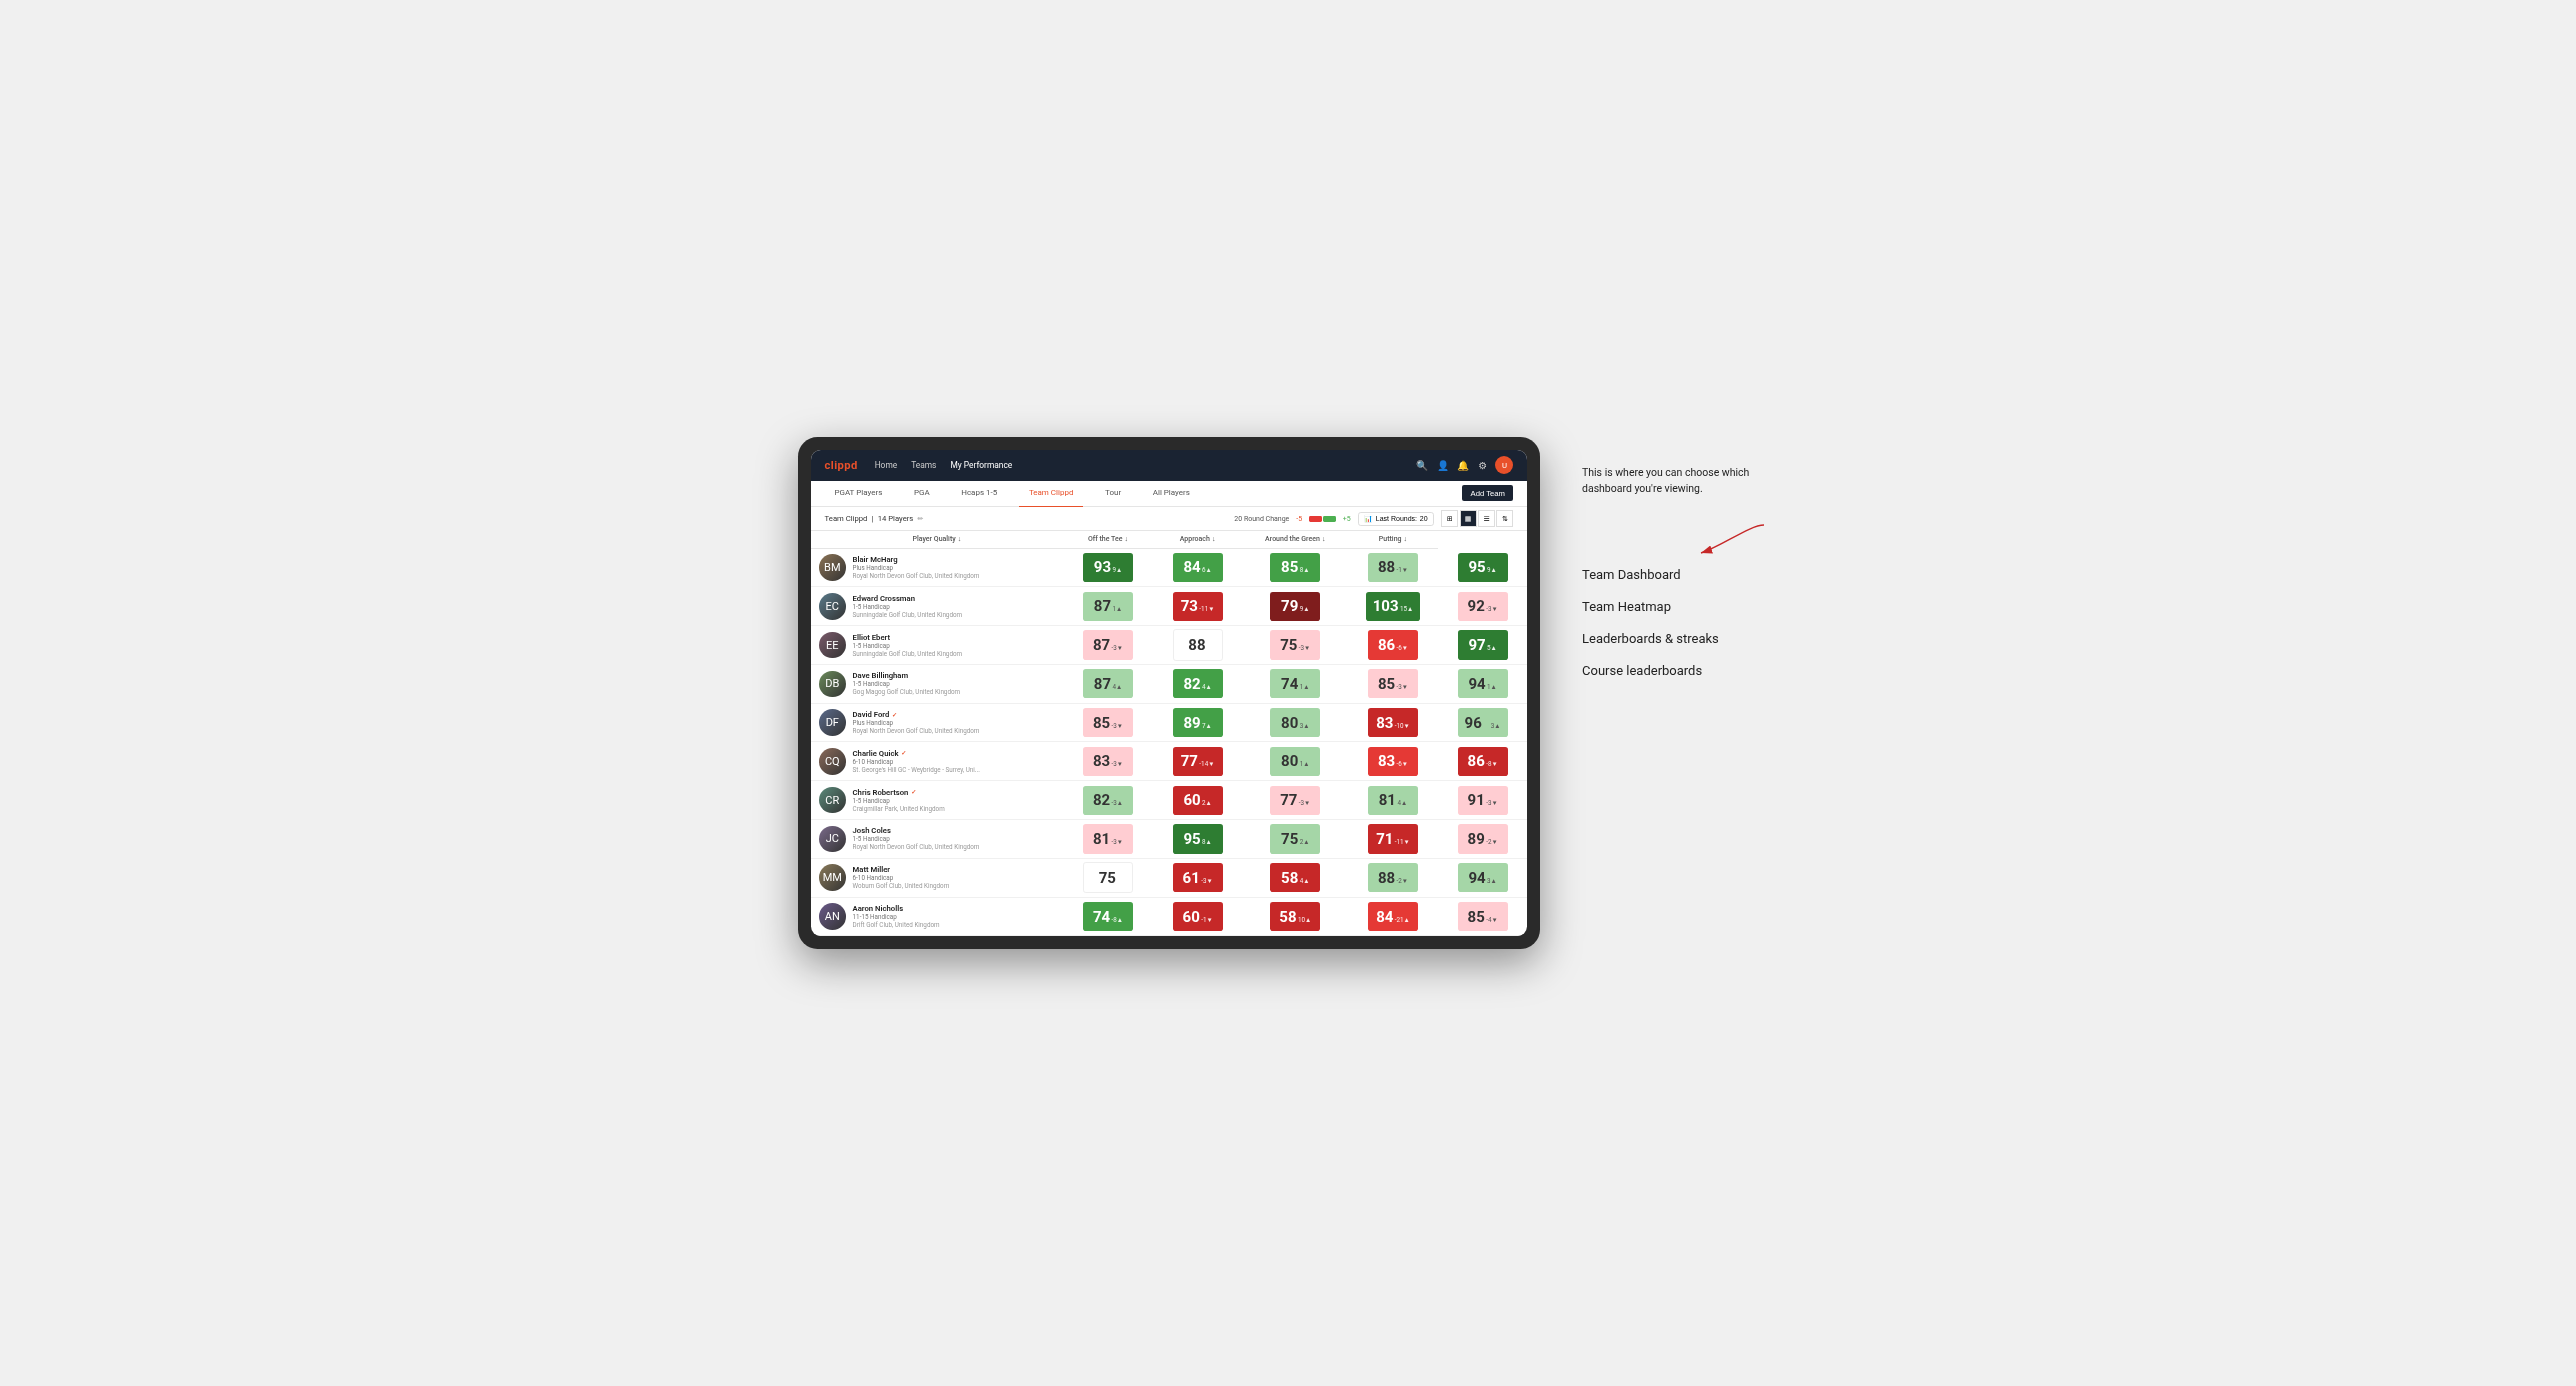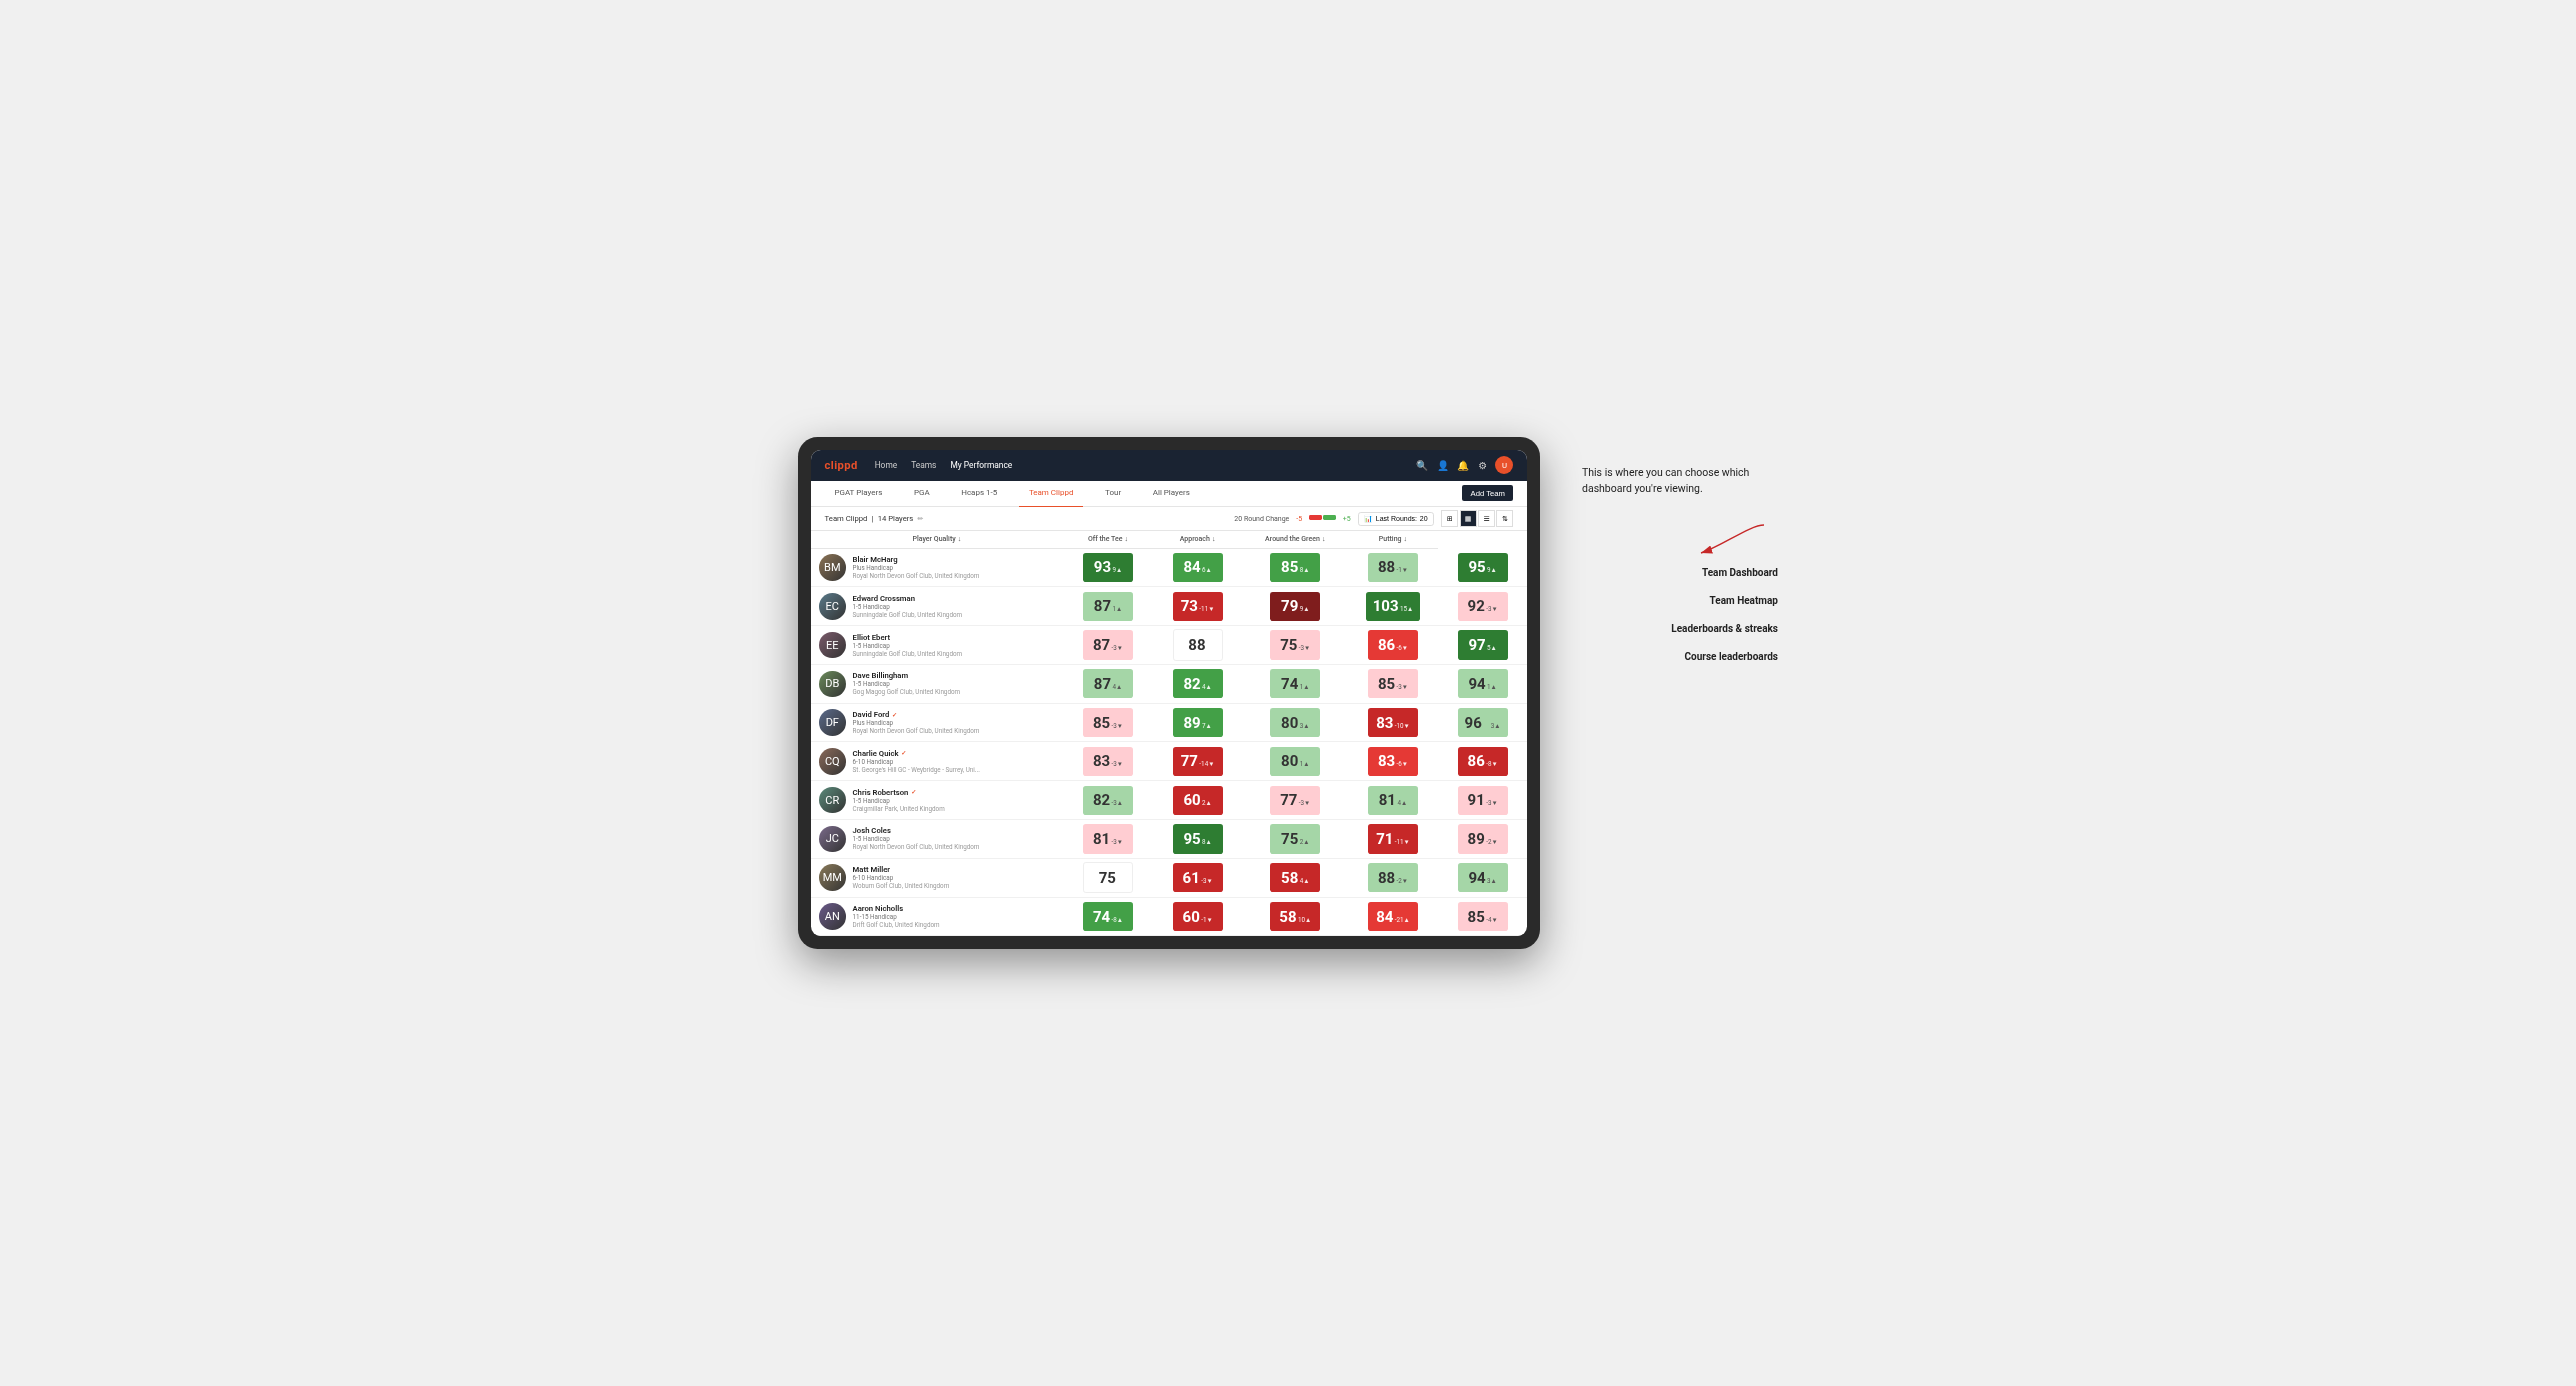--- a/index.html
+++ b/index.html
@@ -164,21 +164,21 @@
     }
 
     .sub-header-right {
       display: flex;
       align-items: center;
       gap: 7px;
     }
 
     .round-change {
       display: flex;
-      align-items: flex-start;
+      align-items: center;
       gap: 7px;
       font-size: 7px;
       color: #555;
     }
 
     .change-bar {
       display: flex;
       align-items: center;
       gap: 1.4px;
     }
@@ -373,24 +373,23 @@
     }
 
     .annotation-list {
       list-style: none;
       display: flex;
       flex-direction: column;
       gap: 17px;
     }
 
     .annotation-item {
-      font-size: 10px;
-      font-weight: 700;
+      font-size: 13px;
+      font-weight: 400;
       color: #222;
-      text-align: right;
     }
 
     .arrow-svg {
       width: 84px;
       height: 42px;
     }
   </style>
 </head>
 <body>
 

